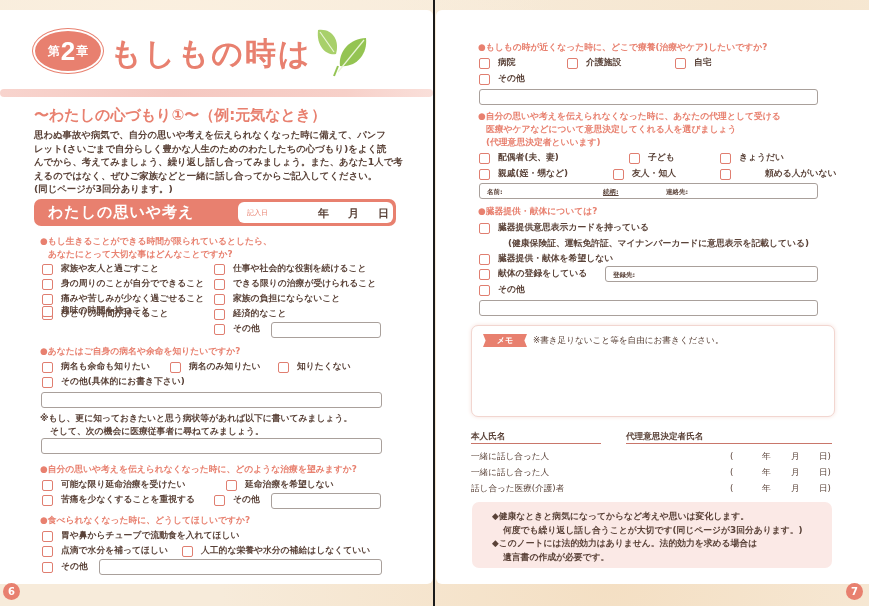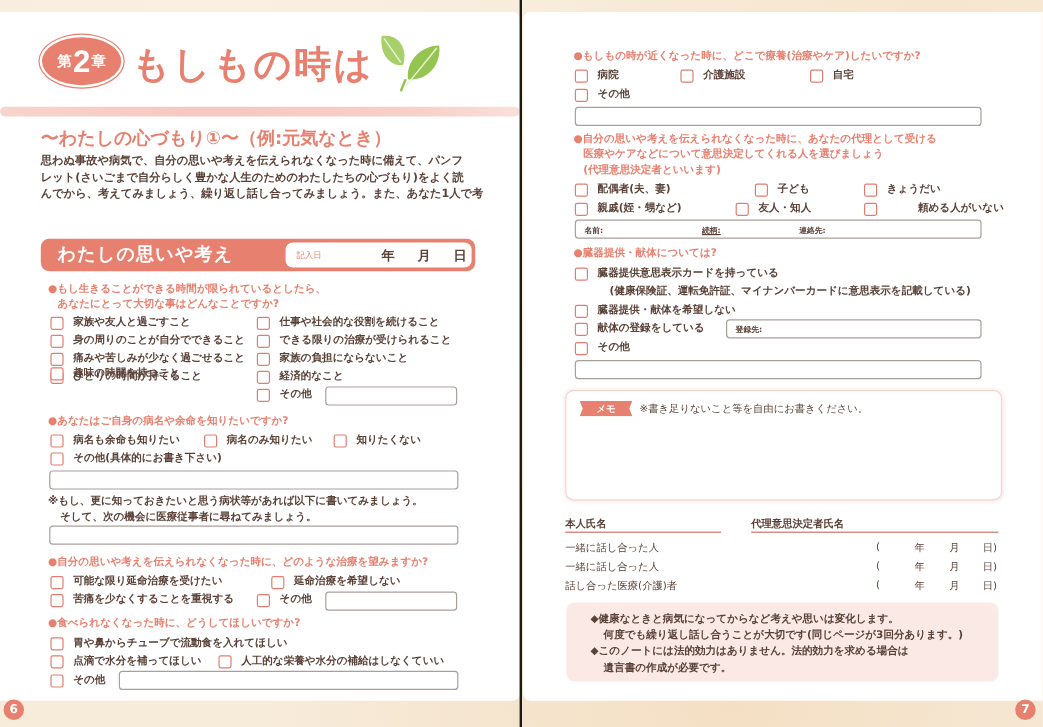--- a/index.html
+++ b/index.html
@@ -122,20 +122,22 @@
     <path d="M54 14 L28 46" stroke="#e9f5d6" stroke-width="1.2" fill="none"></path>
     <path d="M28 40 L24 50" stroke="#94c452" stroke-width="2" fill="none"></path>
   </svg>
   <div class="abs brush-stroke"></div>
 
   <div class="abs subtitle">〜わたしの心づもり①〜（例:元気なとき）</div>
   <div class="abs intro">
     <div>思わぬ事故や病気で、自分の思いや考えを伝えられなくなった時に備えて、パンフ</div>
     <div>レット(さいごまで自分らしく豊かな人生のためのわたしたちの心づもり)をよく読</div>
     <div>んでから、考えてみましょう、繰り返し話し合ってみましょう。また、あなた1人で考</div>
+    <div>えるのではなく、ぜひご家族などと一緒に話し合ってからご記入してください。</div>
+    <div>(同じページが3回分あります。)</div>
   </div>
 
   <div class="abs section-bar"></div>
   <div class="abs section-bar-title">わたしの思いや考え</div>
   <div class="abs date-box"></div>
   <div class="abs date-label">記入日</div>
   <div class="abs date-unit" style="left:318px">年</div>
   <div class="abs date-unit" style="left:348px">月</div>
   <div class="abs date-unit" style="left:378px">日</div>
 
@@ -297,21 +299,21 @@
   <div class="abs opt" style="left:613px; top:168px;">
       <span class="cb"></span>
       <span>友人・知人</span>
     </div>
   <div class="abs opt" style="left:720px; top:168px;gap:26px;">
       <span class="cb"></span>
       <span>頼める人がいない</span>
     </div>
   <div class="abs field" style="left:479px; top:183px; width:339px; height:16px;"></div>
   <div class="abs field-label" style="left:487px; top:188px;">名前:</div>
-  <div class="abs field-label" style="left:585px; top:188px;text-decoration:underline;">続柄:</div>
+  <div class="abs field-label" style="left:603px; top:188px;text-decoration:underline;">続柄:</div>
   <div class="abs field-label" style="left:666px; top:188px;">連絡先:</div>
 
   <div class="abs q" style="left:478px; top:205px;">●臓器提供・献体については?</div>
   <div class="abs opt" style="left:479px; top:222px;">
       <span class="cb"></span>
       <span>臓器提供意思表示カードを持っている</span>
     </div>
   <div class="abs note" style="left:508px; top:237px;">(健康保険証、運転免許証、マイナンバーカードに意思表示を記載している)</div>
   <div class="abs opt" style="left:479px; top:253px;">
       <span class="cb"></span>

